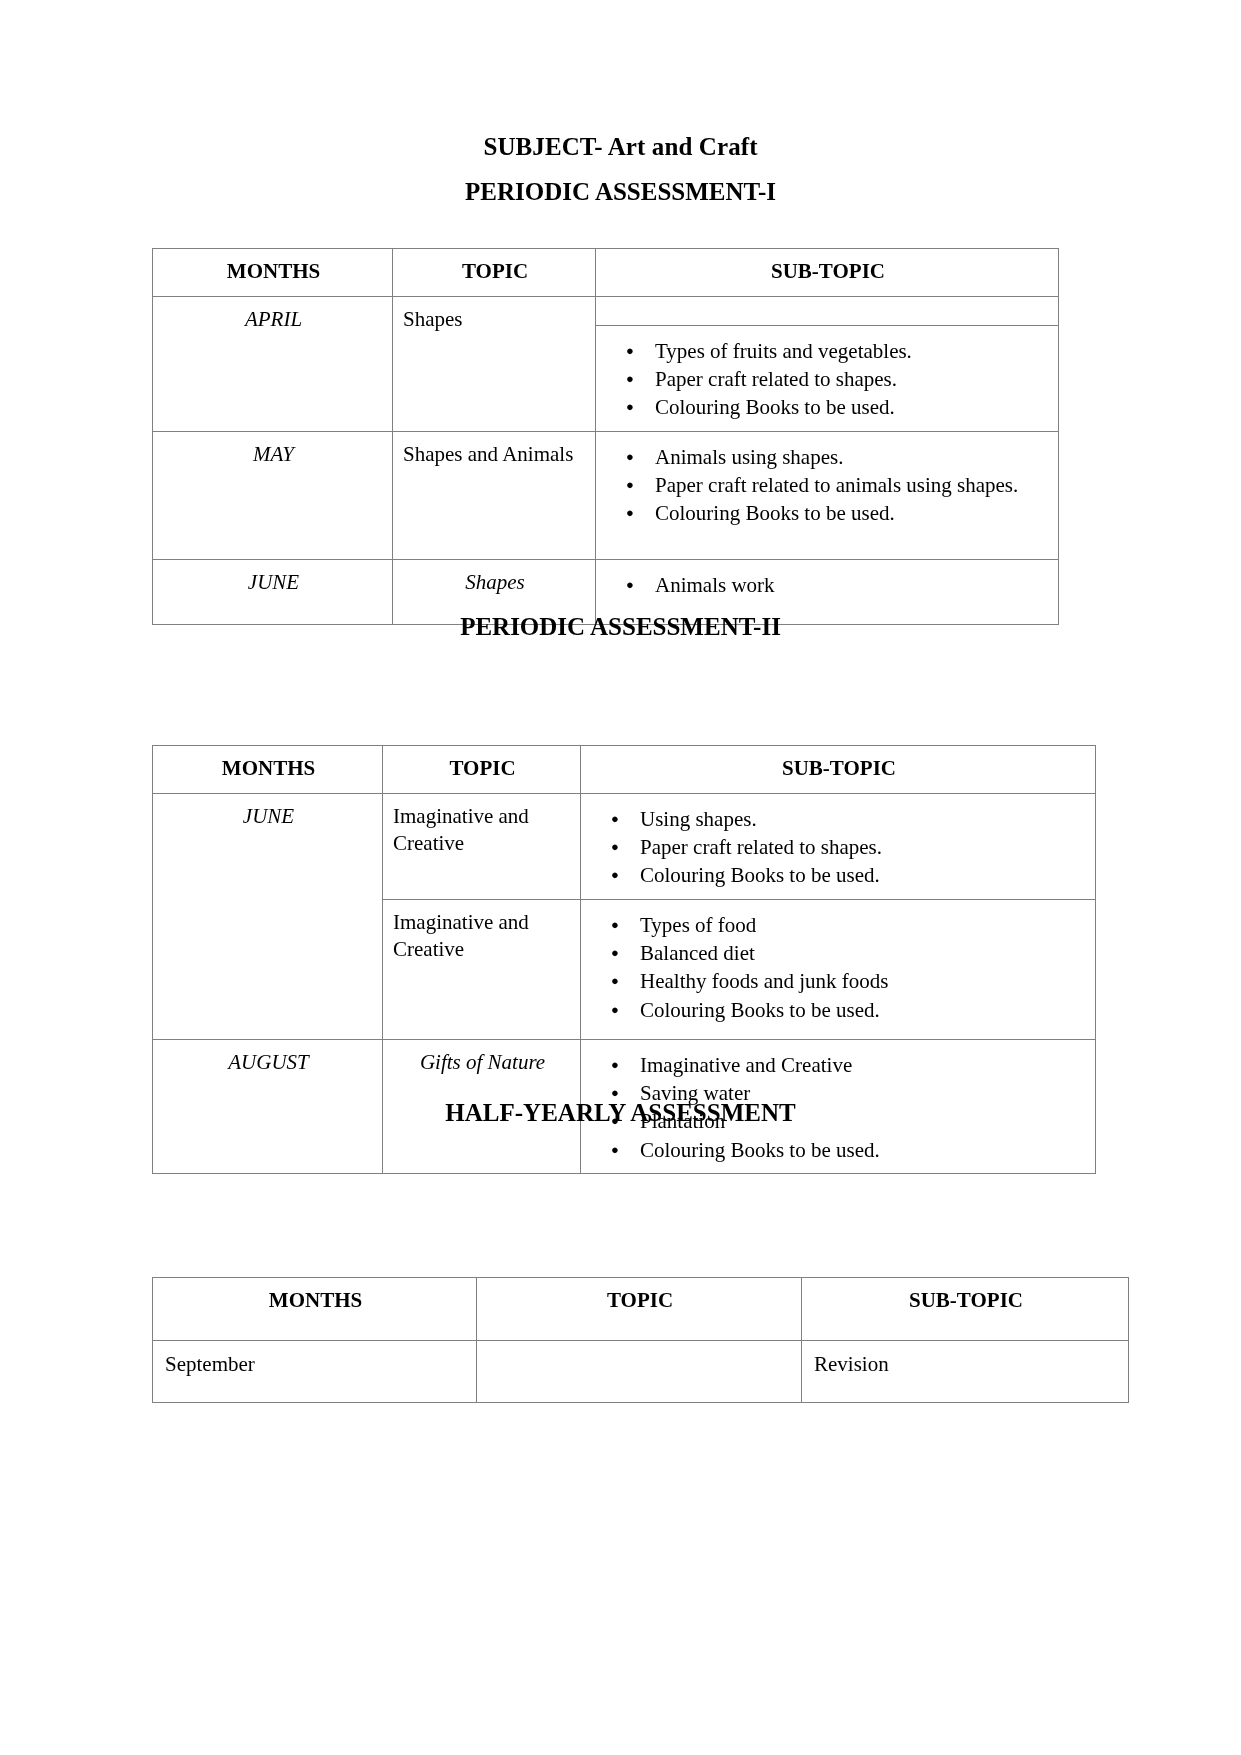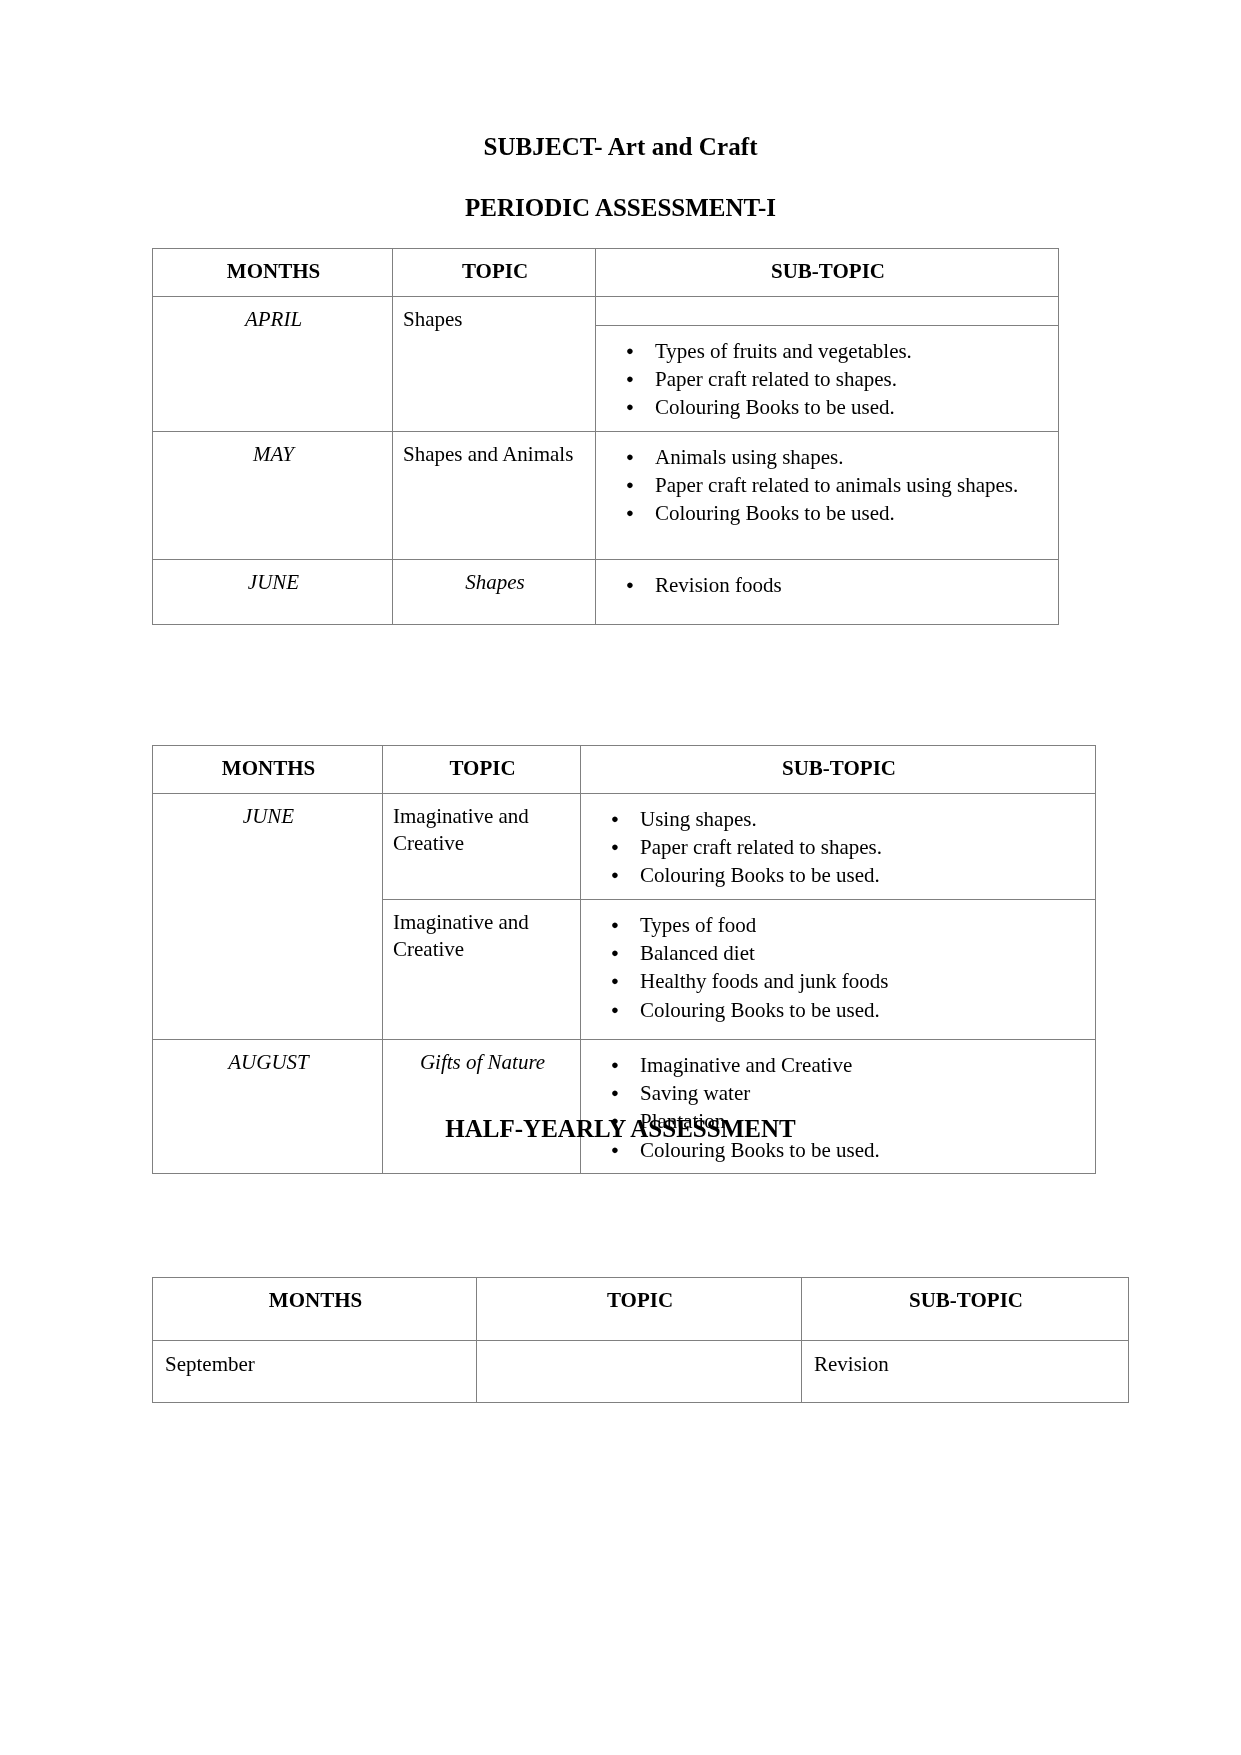--- a/index.html
+++ b/index.html
@@ -27,21 +27,21 @@
     text-align: center;
     font-weight: bold;
     font-size: 25px;
     letter-spacing: 0.1px;
     margin: 0;
   }
   .section-title {
     text-align: center;
     font-weight: bold;
     font-size: 25px;
-    margin: 16px;
+    margin: 0;
   }
   .h-subject { position: absolute; top: 133px;  left: 0; right: 0; }
   .h-pa1     { position: absolute; top: 178px;  left: 0; right: 0; }
   .h-pa2     { position: absolute; top: 613px;  left: 0; right: 0; }
   .h-half    { position: absolute; top: 1099px; left: 0; right: 0; }
 
   
   table.grid {
     position: absolute;
     border-collapse: collapse;
@@ -161,27 +161,28 @@
             <li>Colouring Books to be used.</li>
           </ul>
         </td>
       </tr>
 
       <tr class="r-june">
         <td class="ctr">JUNE</td>
         <td class="ctr">Shapes</td>
         <td>
           <ul class="bullets">
-            <li>Revision foods</li>
+            <li>Animals work</li>
           </ul>
         </td>
       </tr>
     </tbody>
   </table>
 
+  <div class="section-title h-pa2">PERIODIC ASSESSMENT-II</div>
 
   <table class="grid" id="table-pa2">
     <colgroup>
         <col class="c1">
         <col class="c2">
         <col class="c3">
       </colgroup>
     <thead>
       <tr>
         <th>MONTHS</th>

